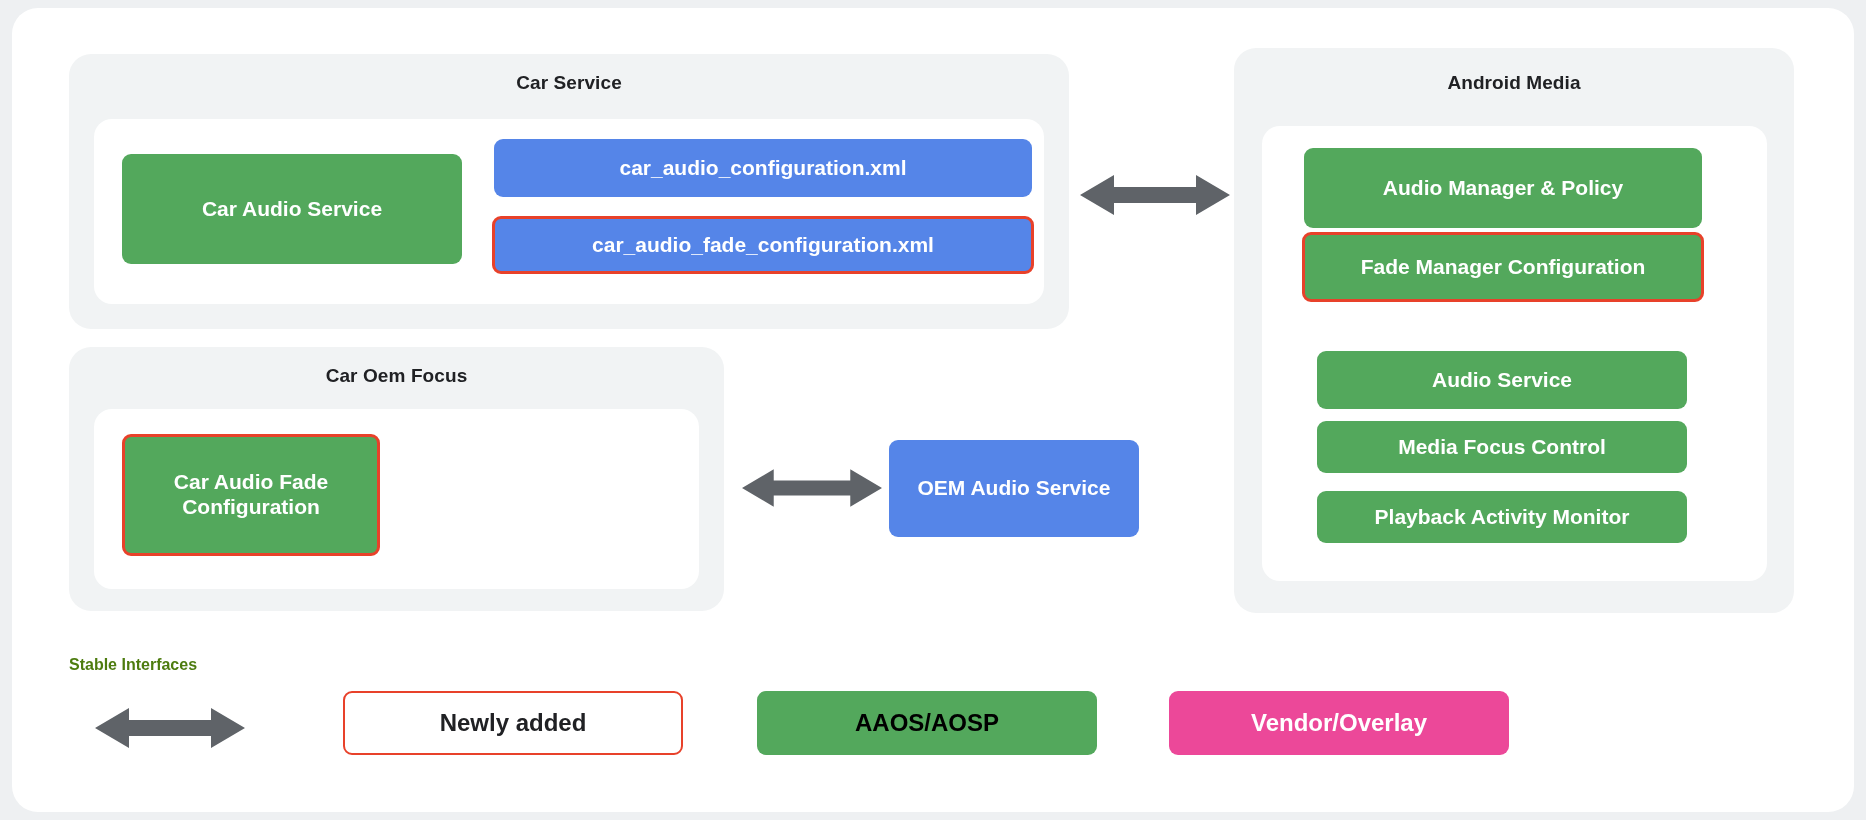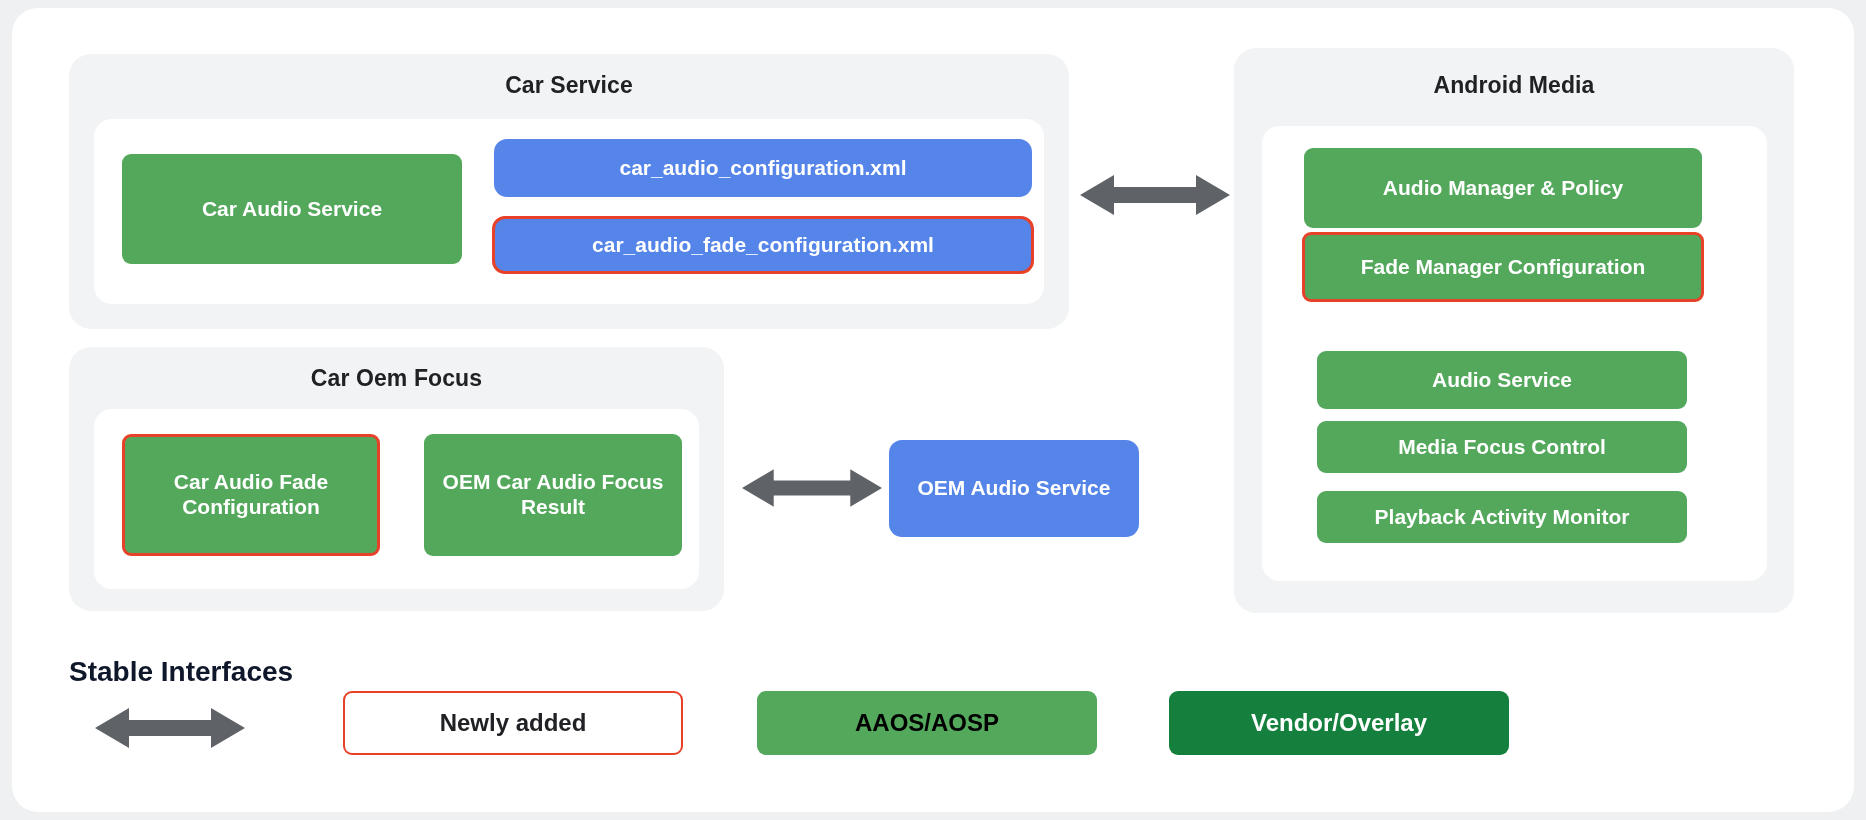--- a/index.html
+++ b/index.html
@@ -28,21 +28,21 @@
   .group {
     position: absolute;
     background: #f1f3f4;
     border-radius: 22px;
   }
   .group-title {
     position: absolute;
     left: 0;
     right: 0;
     text-align: center;
-    font-size: 23px;
+    font-size: 19px;
     font-weight: 700;
     color: #202124;
     letter-spacing: .1px;
   }
   .inner {
     position: absolute;
     background: #ffffff;
     border-radius: 18px;
   }
 
@@ -55,53 +55,53 @@
     justify-content: center;
     text-align: center;
     color: #ffffff;
     font-size: 21px;
     font-weight: 700;
     line-height: 1.18;
     box-sizing: border-box;
     padding: 2px 8px;
   }
   .green { background: #53a85c; }
-  .blue  { background: #5585e8; border-radius: 13px; }
+  .blue  { background: #5585e8; }
   .hl    { border: 3px solid #e8412a; }
 
   
   .arrow {
     position: absolute;
   }
   .arrow svg { display: block; }
 
   
   .legend-label {
     position: absolute;
-    font-size: 28px;
-    font-weight: 700;
-    color: #0f172a;
+    font-size: 16px;
+    font-weight: 700;
+    color: #4d7c0f;
   }
   .legend-box {
     position: absolute;
     border-radius: 9px;
     display: flex;
     align-items: center;
     justify-content: center;
     font-size: 24px;
     font-weight: 700;
     box-sizing: border-box;
   }
   .legend-outline {
     background: #ffffff;
     border: 2px solid #e8412a;
     color: #202124;
   }
   .legend-green { background: #53a85c; color: #000000; }
-  .legend-blue  { background: #15803d; color: #fff; }
+  .legend-blue  { background: #ec4899; color: #fff; }
 </style>
 </head>
 <body>
 
 <div class="canvas">
 
   <div class="group" style="left:57px; top:46px; width:1000px; height:275px;">
     <div class="group-title" style="top:18px;">Car Service</div>
 
     <div class="inner" style="left:25px; top:65px; width:950px; height:185px;">
@@ -122,23 +122,20 @@
 
   <div class="group" style="left:57px; top:339px; width:655px; height:264px;">
     <div class="group-title" style="top:18px;">Car Oem Focus</div>
 
     <div class="inner" style="left:25px; top:62px; width:605px; height:180px;">
 
       <div class="node green hl" style="left:28px; top:25px; width:258px; height:122px;">
         <span>Car Audio Fade Configuration</span>
       </div>
 
-      <div class="node green" style="left:330px; top:25px; width:258px; height:122px;">
-        <span>OEM Car Audio Focus Result</span>
-      </div>
     </div>
   </div>
 
   <div class="group" style="left:1222px; top:40px; width:560px; height:565px;">
     <div class="group-title" style="top:24px;">Android Media</div>
 
     <div class="inner" style="left:28px; top:78px; width:505px; height:455px;">
 
       <div class="node green" style="left:42px; top:22px; width:398px; height:80px;">
         <span>Audio Manager &amp; Policy</span>

